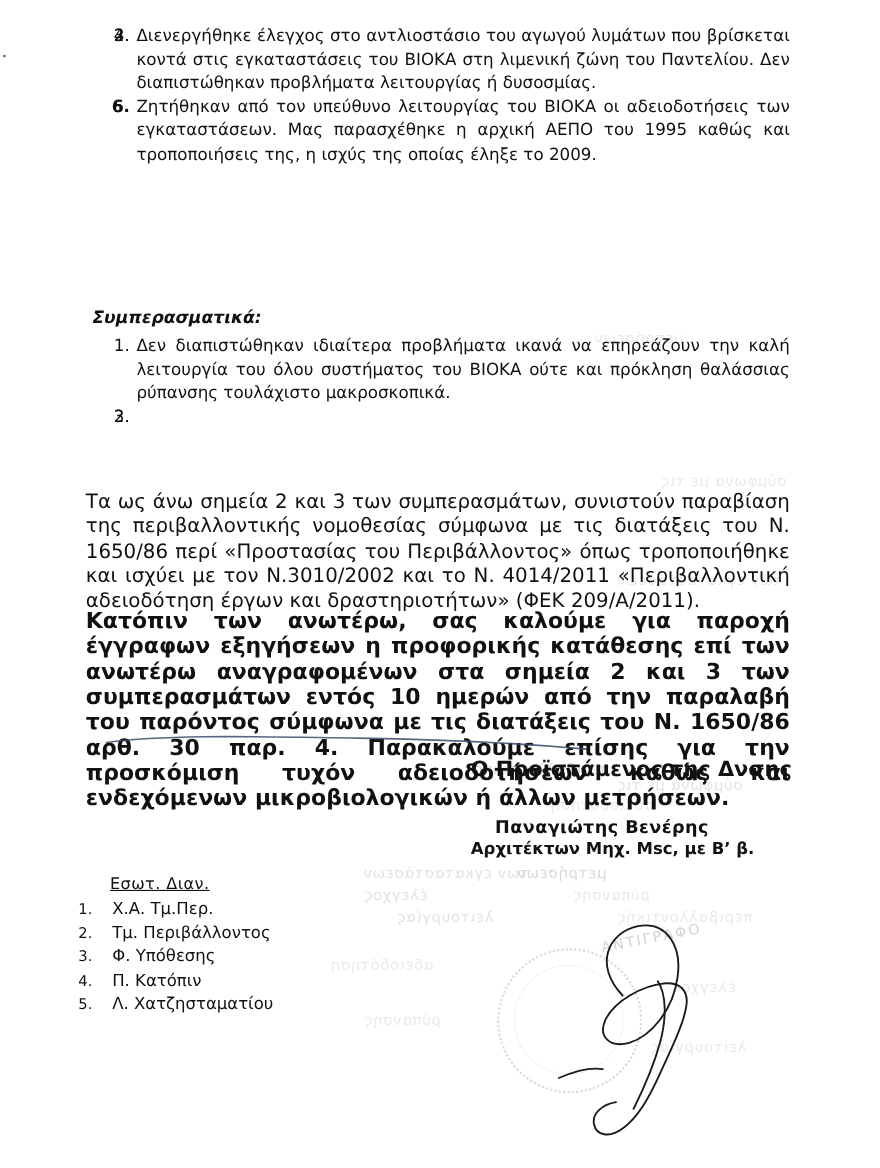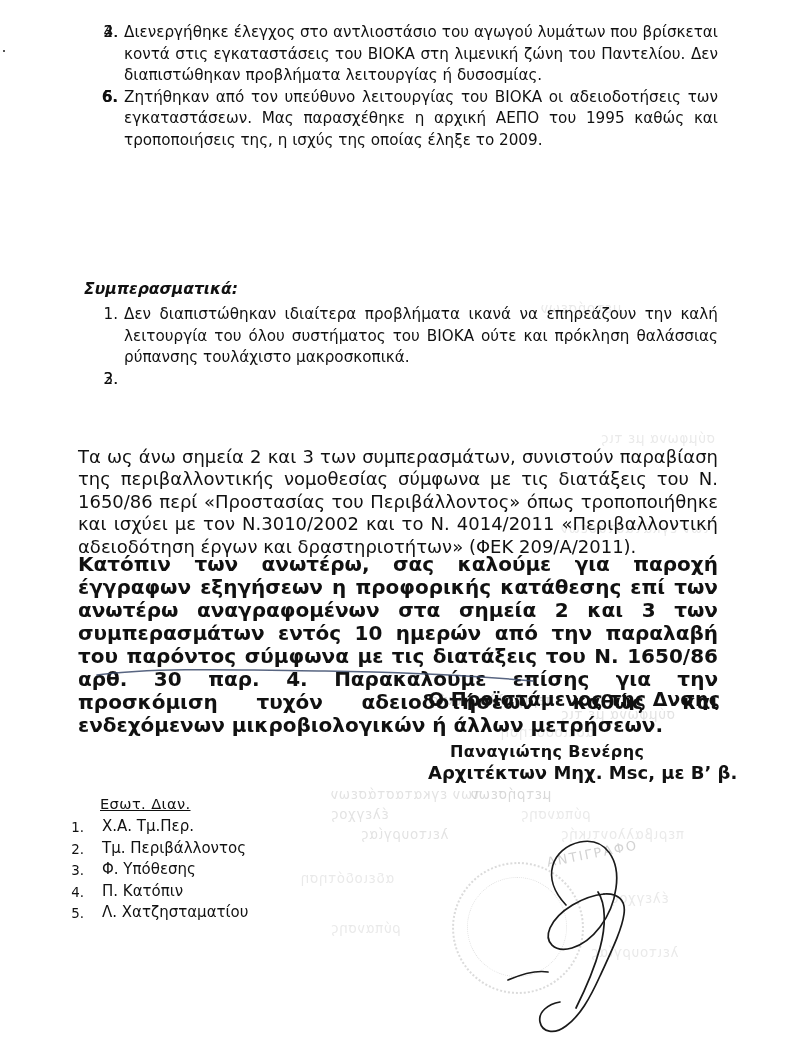--- a/index.html
+++ b/index.html
@@ -170,21 +170,21 @@
     top: 742px;
     font-size: 16px;
     font-weight: bold;
     letter-spacing: .4px;
     margin-left: 10px;
   }
   #sign-role {
     position: absolute;
     left: 428px;
     top: 762px;
-    font-size: 18px;
+    font-size: 15px;
     font-weight: bold;
   }
 
   
   .signature-mark {
     position: absolute;
     left: 480px;
     top: 830px;
     width: 230px;
     height: 215px;

